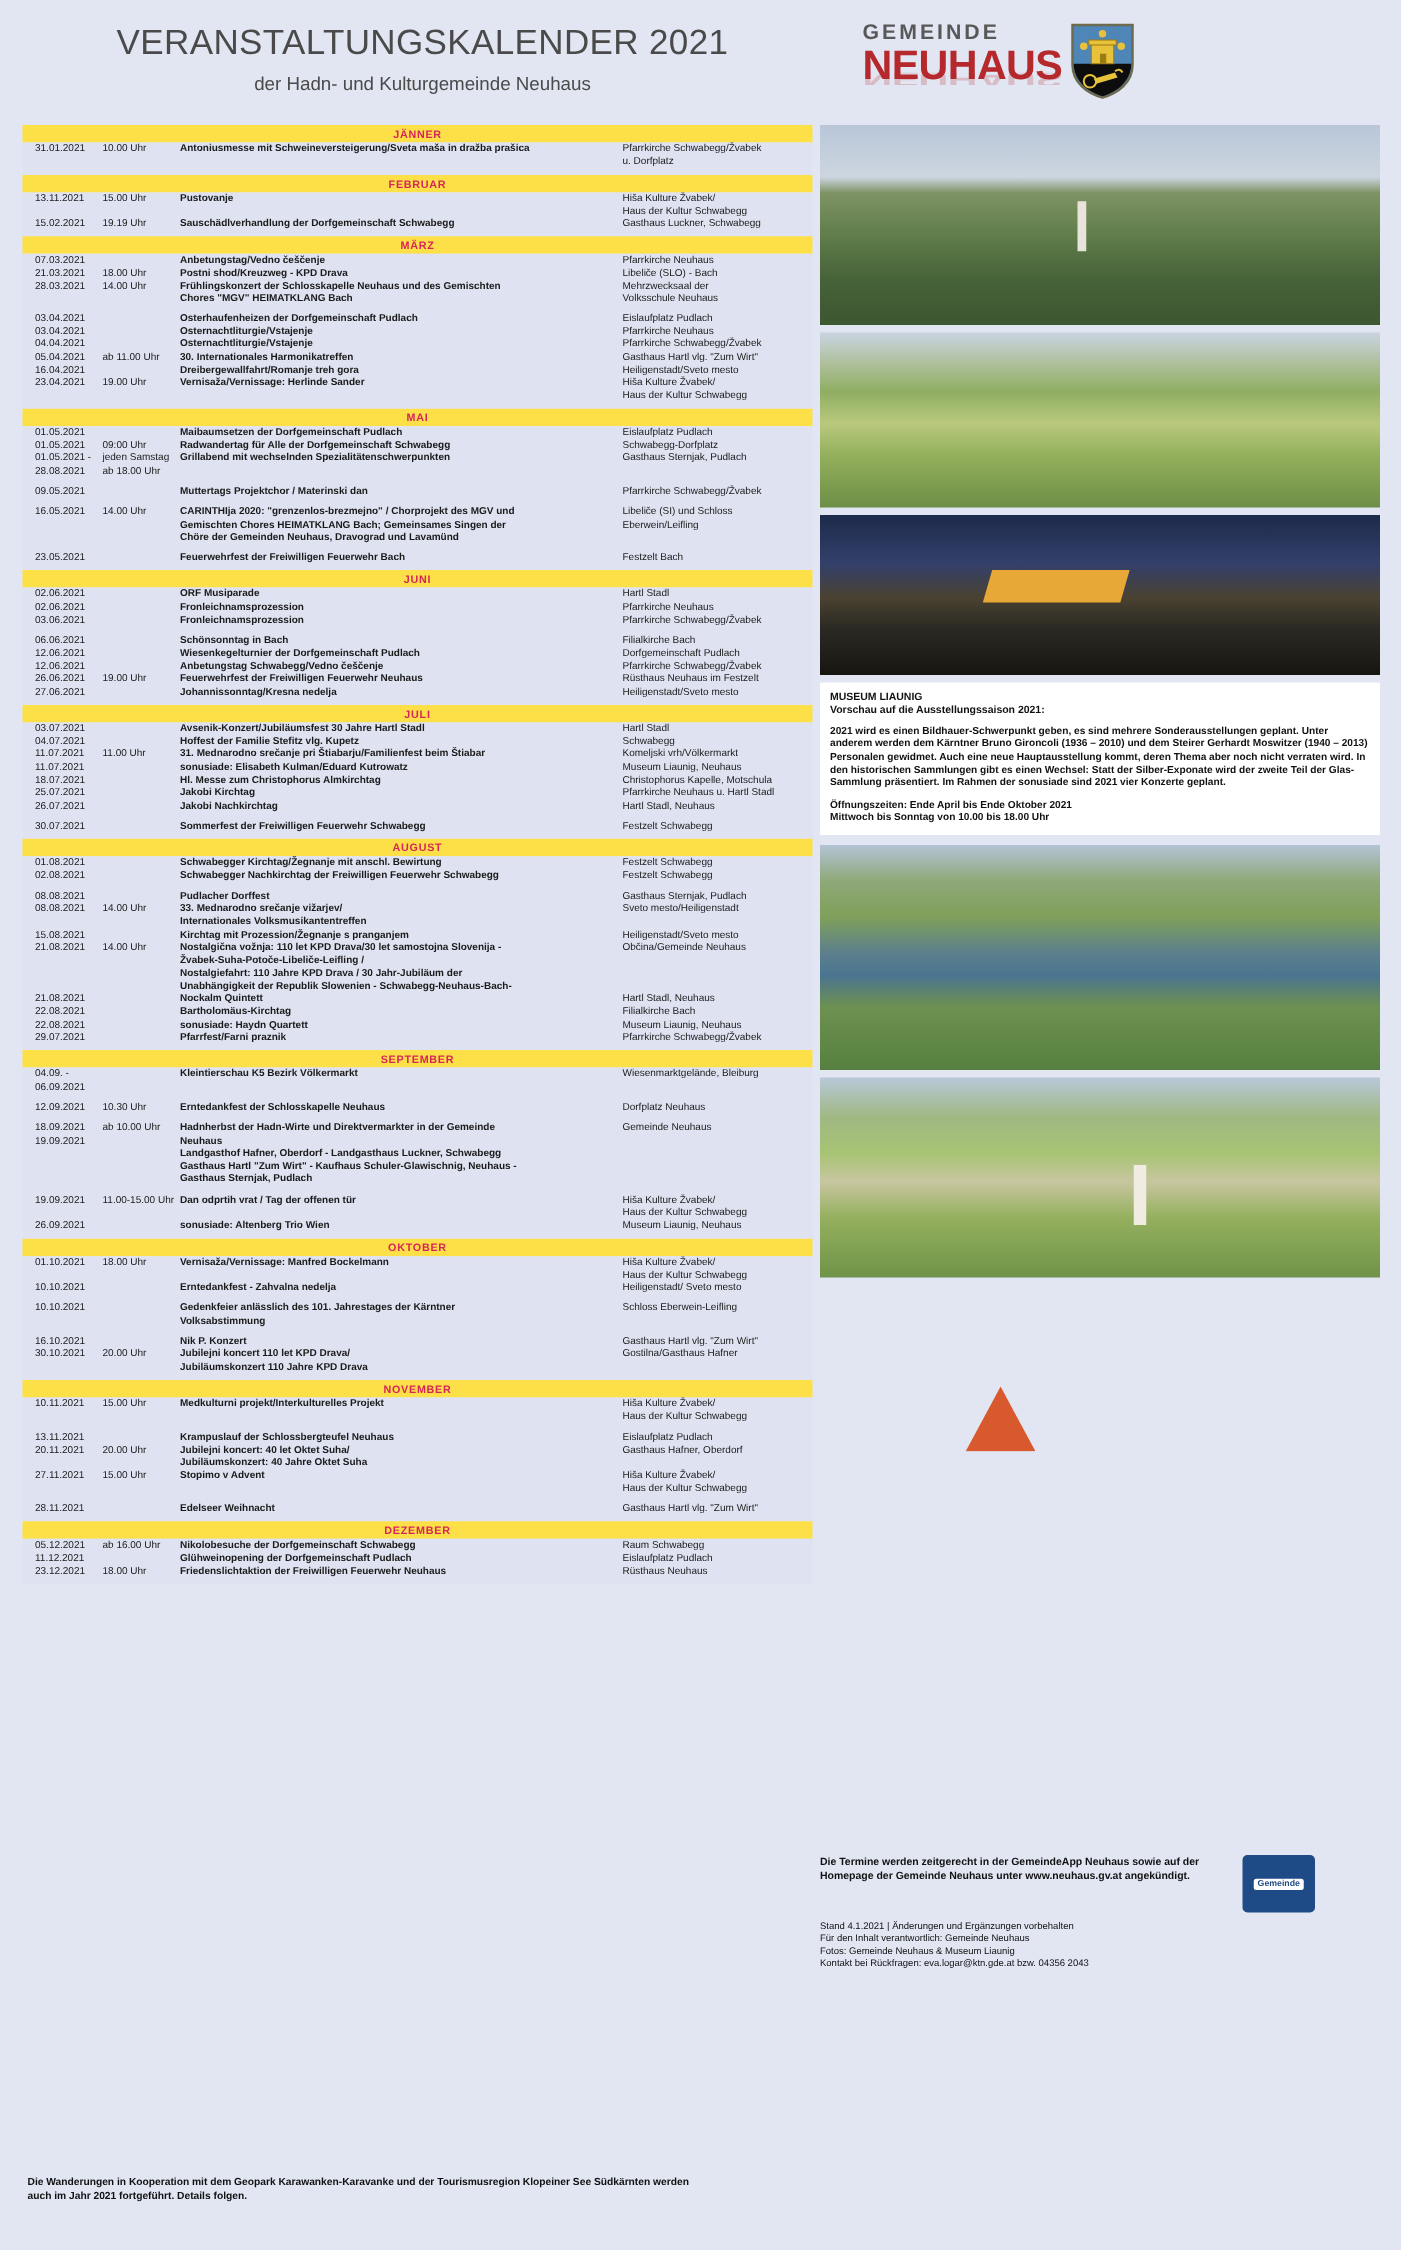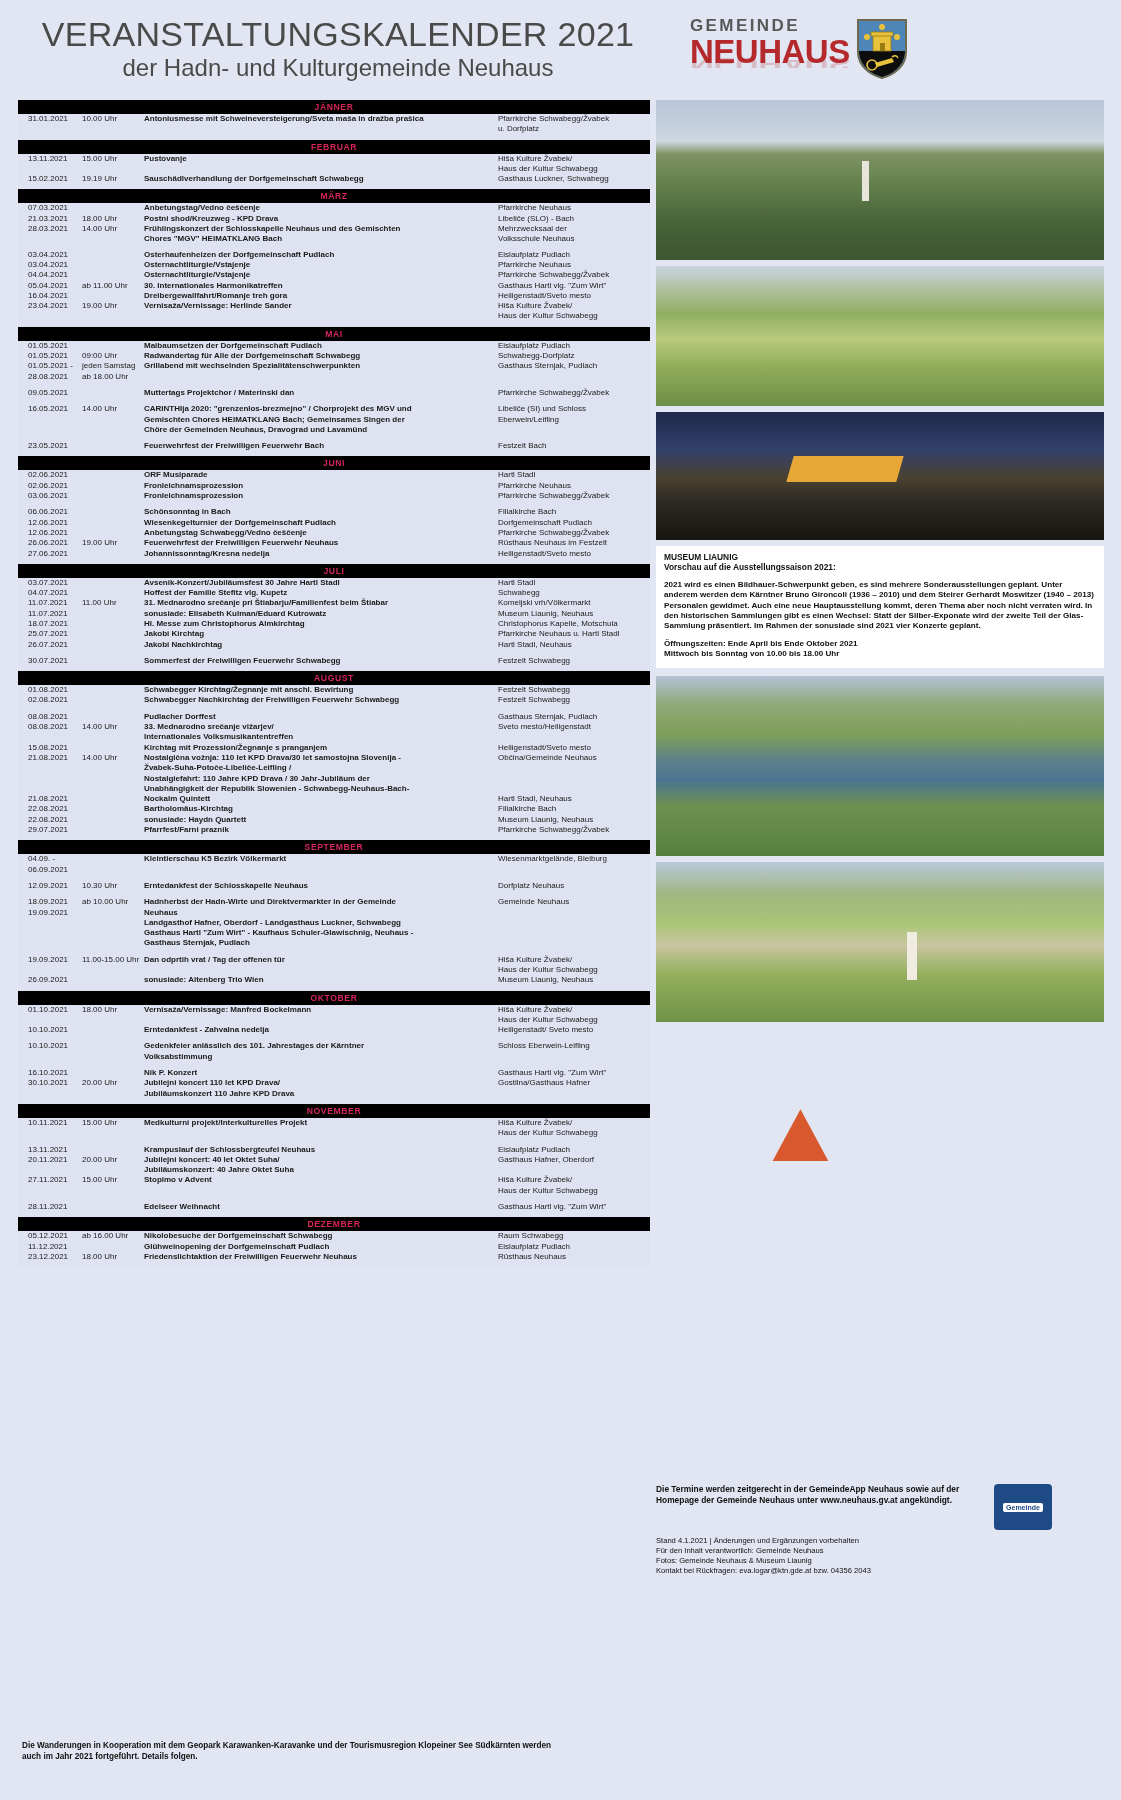--- a/index.html
+++ b/index.html
@@ -8,43 +8,43 @@
     background:#e2e6f2;
     font-family:"Liberation Sans", sans-serif;
     color:#1a1a1a;
     overflow:hidden;
     position:relative;
   }
   
   .header{position:absolute;left:0;top:0;width:1121px;height:100px;}
   .title-wrap{position:absolute;left:18px;top:14px;width:640px;text-align:center;}
   .main-title{
-    font-size:34px;font-weight:400;color:#4a4a4a;letter-spacing:.3px;
+    font-size:28px;font-weight:400;color:#4a4a4a;letter-spacing:.3px;
     line-height:40px;white-space:nowrap;
   }
   .sub-title{
-    font-size:24px;font-weight:400;color:#4a4a4a;line-height:24px;margin-top:2px;
+    font-size:15px;font-weight:400;color:#4a4a4a;line-height:24px;margin-top:2px;
   }
   .logo{position:absolute;left:690px;top:16px;width:180px;text-align:left;}
   .logo-gemeinde{
     font-size:17px;font-weight:700;color:#585858;letter-spacing:2.4px;line-height:19px;
   }
   .logo-neuhaus{
     font-size:33px;font-weight:700;color:#b5282c;letter-spacing:-.5px;line-height:33px;
   }
   .logo-reflect{
     font-size:33px;font-weight:700;line-height:18px;letter-spacing:-.5px;
     color:#b5282c;opacity:.22;transform:scaleY(-.55);transform-origin:top left;
     overflow:hidden;height:18px;
   }
   .crest{position:absolute;left:856px;top:18px;width:52px;height:62px;}
   
   .cal{position:absolute;left:18px;top:100px;width:632px;}
   .month-row{
-    background:#000000;text-align:center;
+    background:#fde047;text-align:center;
     color:#d6255a;font-size:8.6px;font-weight:700;letter-spacing:.6px;
     padding:2px 0 2px 0;line-height:10px;
   }
   .evt{
     display:flex;background:#dfe3f1;font-size:8px;line-height:10.3px;
     padding:0;align-items:flex-start;
   }
   .evt.gap{padding-top:6px;}
   .c-date{width:64px;flex:0 0 64px;padding-left:10px;box-sizing:border-box;color:#1a1a1a;}
   .c-time{width:62px;flex:0 0 62px;color:#1a1a1a;}

